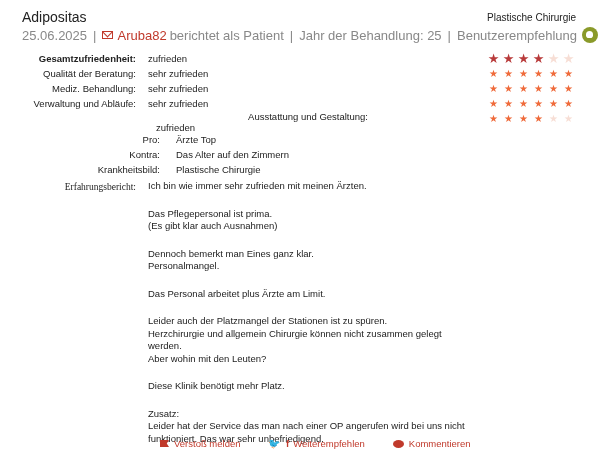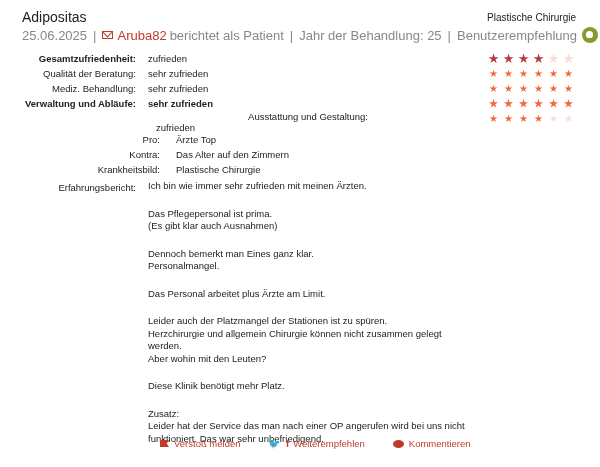--- a/index.html
+++ b/index.html
@@ -24,21 +24,21 @@
   .stars.big .star { font-size: 13px; }
   .star.on.main { color: #b83a3a; }
   .star.off { color: #f7ded5; }
   .star.on.sub { color: #ef6a3a; }
 
   .details { position: absolute; left: 0; top: 132px; width: 600px; padding-left: 24px; }
   .drow { display: flex; font-size: 9.5px; line-height: 15px; }
   .dlabel { width: 136px; text-align: right; color: #222; }
   .dval { margin-left: 16px; color: #222; }
   .report { position: absolute; left: 0; top: 180px; display: flex; font-size: 9.5px; }
-  .report .dlabel { line-height: 15px; }
+  .report .dlabel { line-height: 15px; font-family: Liberation Serif, serif; }
   .report-text { margin-left: 12px; width: 330px; }
   .report-text p { margin: 0 0 15px 0; line-height: 12.5px; }
 
   .footer { position: absolute; left: 148px; top: 438px; display: flex; font-size: 9.5px; color: #c0392b; align-items: center; }
   .flink { display: flex; align-items: center; margin-right: 16px; cursor: pointer; margin-left: 12px; }
   .flag { display: inline-block; width: 9px; height: 7px; background: #c0392b; margin-right: 5px; clip-path: polygon(0 0,100% 0,75% 50%,100% 100%,0 100%); }
   .bird { font-size: 10px; margin-right: 5px; }
   .fb { font-weight: bold; margin-right: 4px; }
   .bubble { display: inline-block; width: 11px; height: 8px; border-radius: 50%; background: #c0392b; margin-right: 5px; }
 </style>
@@ -91,21 +91,21 @@
       <span class="rval">sehr zufrieden</span>
       <span class="stars">
         <span class="star on sub">★</span>
         <span class="star on sub">★</span>
         <span class="star on sub">★</span>
         <span class="star on sub">★</span>
         <span class="star on sub">★</span>
         <span class="star on sub">★</span>
       </span>
     </div>
-    <div class="rrow" style="position: relative; font-weight: bold;">
+    <div class="rrow" style="position: relative;">
       <span class="rlabel">Verwaltung und Abläufe:</span>
       <span class="rval">sehr zufrieden</span>
       <span class="stars">
         <span class="star on sub">★</span>
         <span class="star on sub">★</span>
         <span class="star on sub">★</span>
         <span class="star on sub">★</span>
         <span class="star on sub">★</span>
         <span class="star on sub">★</span>
       </span>

